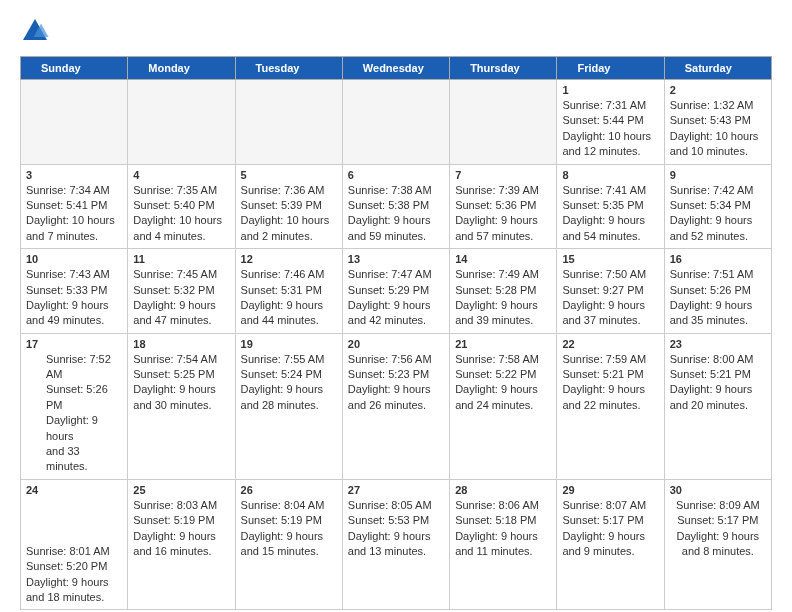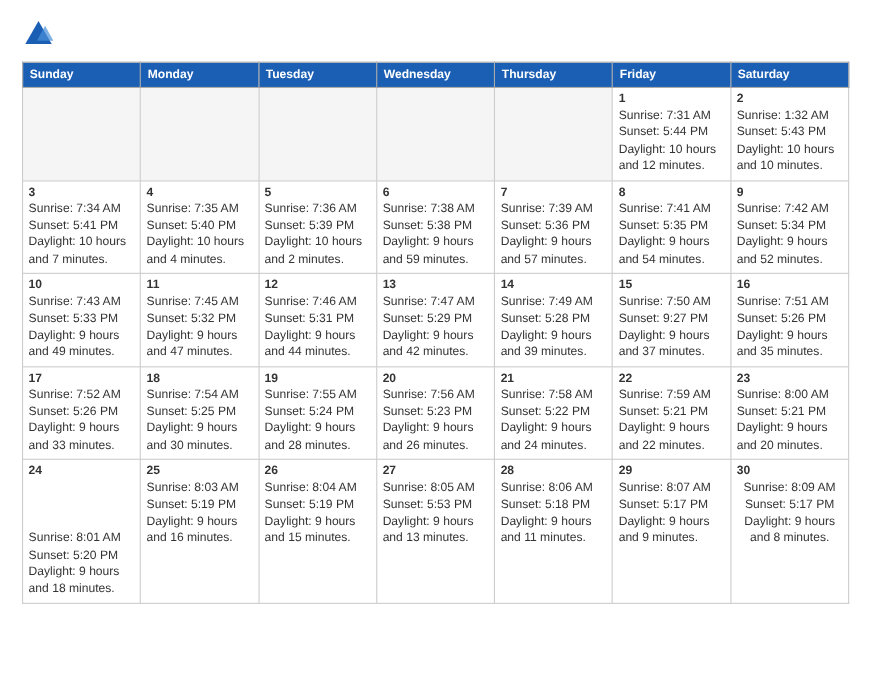--- a/index.html
+++ b/index.html
@@ -56,21 +56,21 @@
       width: 100%;
       border-collapse: collapse;
       table-layout: fixed;
     }
     .calendar-table th {
       background-color: #1a5fb4;
       color: #fff;
       font-size: 11px;
       font-weight: bold;
       text-align: left;
-      padding: 5px 6px;
+      padding: 5px 20px;
       border: 1px solid #aaa;
     }
     .calendar-table td {
       border: 1px solid #ccc;
       vertical-align: top;
       padding: 4px 5px;
       font-size: 9.5px;
       color: #333;
       background: #fff;
       height: 78px;
@@ -246,21 +246,21 @@
             <span class="day-number">16</span>
             <div class="day-info" style="white-space: pre-line;">Sunrise: 7:51 AM
 Sunset: 5:26 PM
 Daylight: 9 hours
 and 35 minutes.</div>
           </td>
         </tr>
         <tr>
           <td>
             <span class="day-number">17</span>
-            <div class="day-info" style="white-space: pre-line;">Sunrise: 7:52 AM
+            <div class="day-info" style="white-space: pre-line; margin-left: 20px;">Sunrise: 7:52 AM
 Sunset: 5:26 PM
 Daylight: 9 hours
 and 33 minutes.</div>
           </td>
           <td>
             <span class="day-number">18</span>
             <div class="day-info" style="white-space: pre-line;">Sunrise: 7:54 AM
 Sunset: 5:25 PM
 Daylight: 9 hours
 and 30 minutes.</div>

